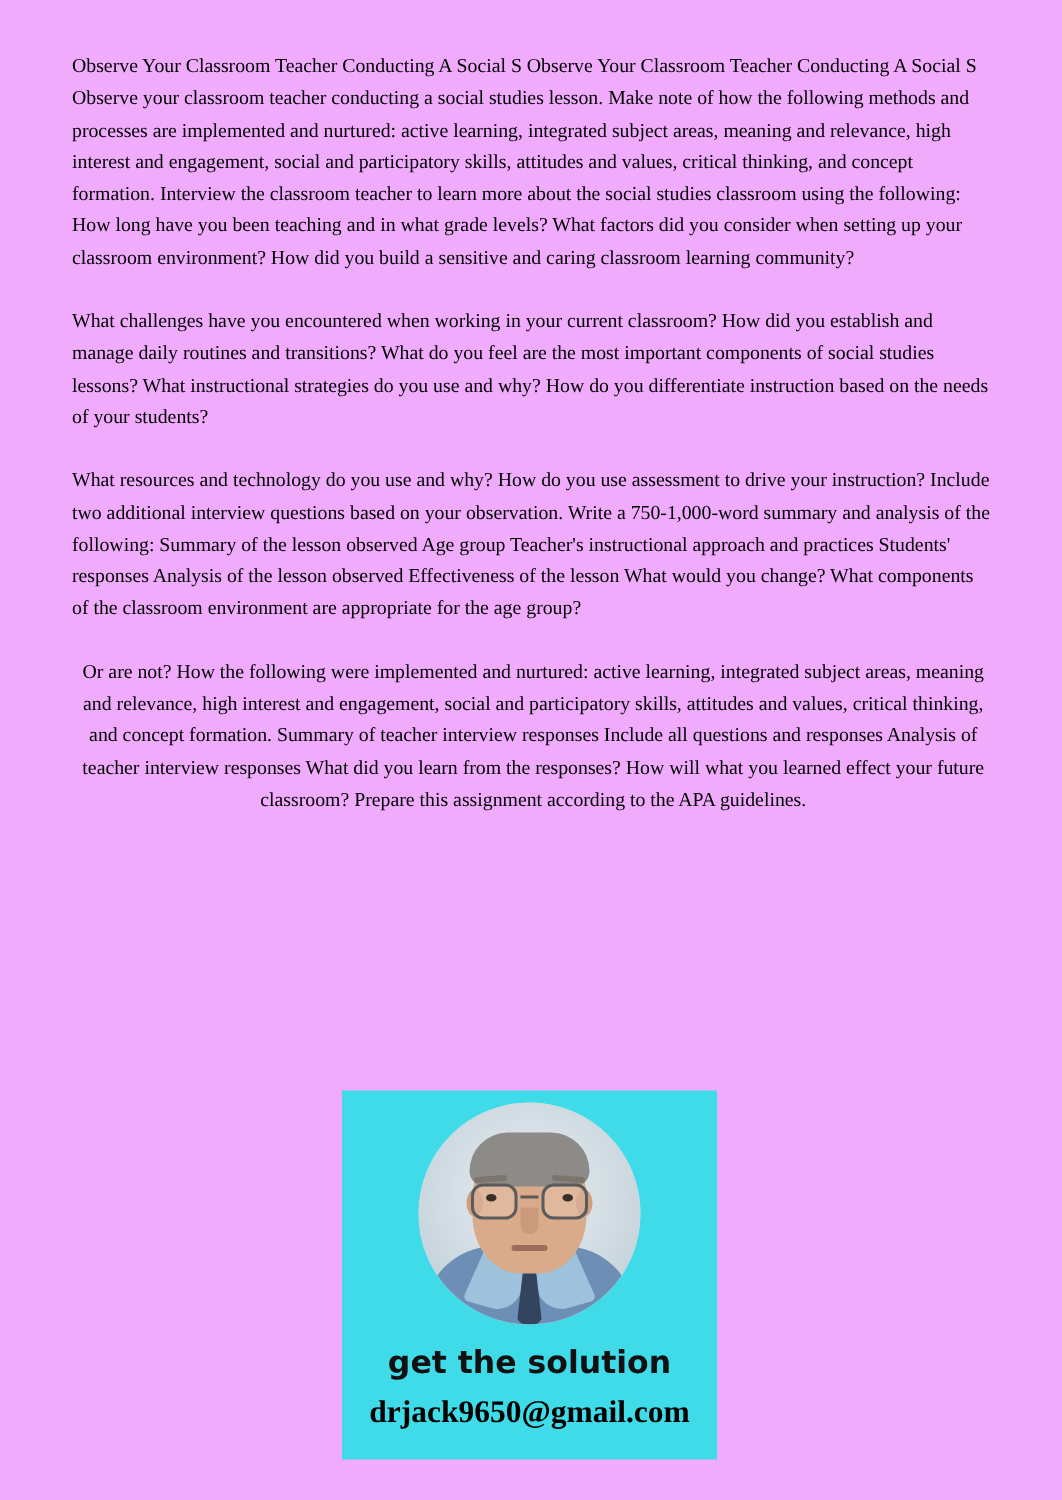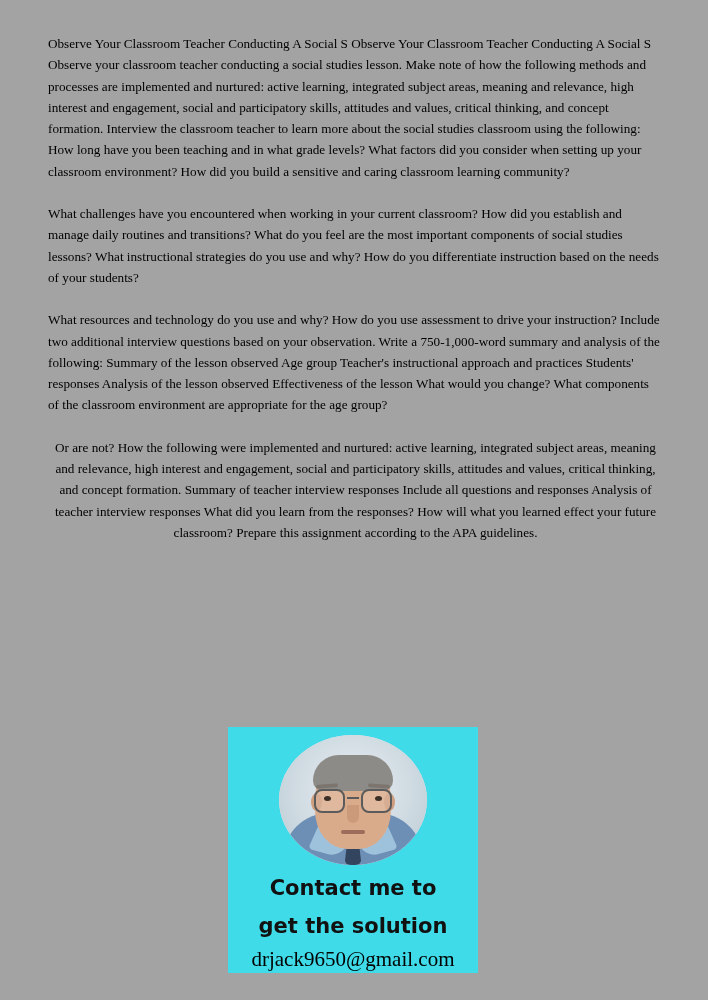--- a/index.html
+++ b/index.html
@@ -13,21 +13,21 @@
     position: relative;
     font-family: "Liberation Serif", serif;
     color: #000000;
     overflow: hidden;
   }
   .page {
     position: absolute;
     top: 0; left: 0;
     width: 708px;
     height: 1000px;
-    background: #a3a3a3;
+    background: #f0abfc;
   }
   .doc-body {
     position: absolute;
     left: 48px;
     top: 33px;
     width: 615px;
   }
   .para {
     font-family: "Liberation Serif", serif;
     font-size: 13.2px;
@@ -201,21 +201,21 @@
     font-weight: bold;
     font-size: 21px;
     line-height: 26px;
     color: #111111;
     text-align: center;
     margin-top: 12px;
   }
   .promo-line.first { margin-top: 10px; }
   .promo-email {
     font-family: "Liberation Serif", serif;
-    font-weight: normal;
+    font-weight: bold;
     font-size: 21px;
     line-height: 28px;
     color: #000000;
     text-align: center;
     margin-top: 6px;
   }
 </style>
 </head>
 <body>
 
@@ -243,18 +243,17 @@
       <div class="av-brow-l"></div>
       <div class="av-brow-r"></div>
       <div class="av-glass-l"></div>
       <div class="av-glass-r"></div>
       <div class="av-bridge"></div>
       <div class="av-eye-l"></div>
       <div class="av-eye-r"></div>
       <div class="av-nose"></div>
       <div class="av-mouth"></div>
     </div>
-    <div class="promo-line first">Contact me to</div>
     <div class="promo-line">get the solution</div>
     <div class="promo-email">drjack9650@gmail.com</div>
   </div>
 
 </div>
 
 </body></html>

